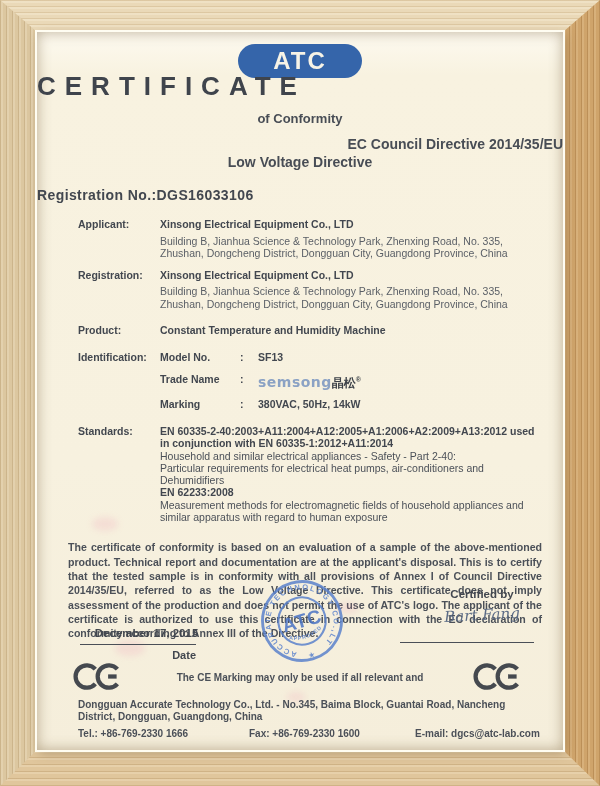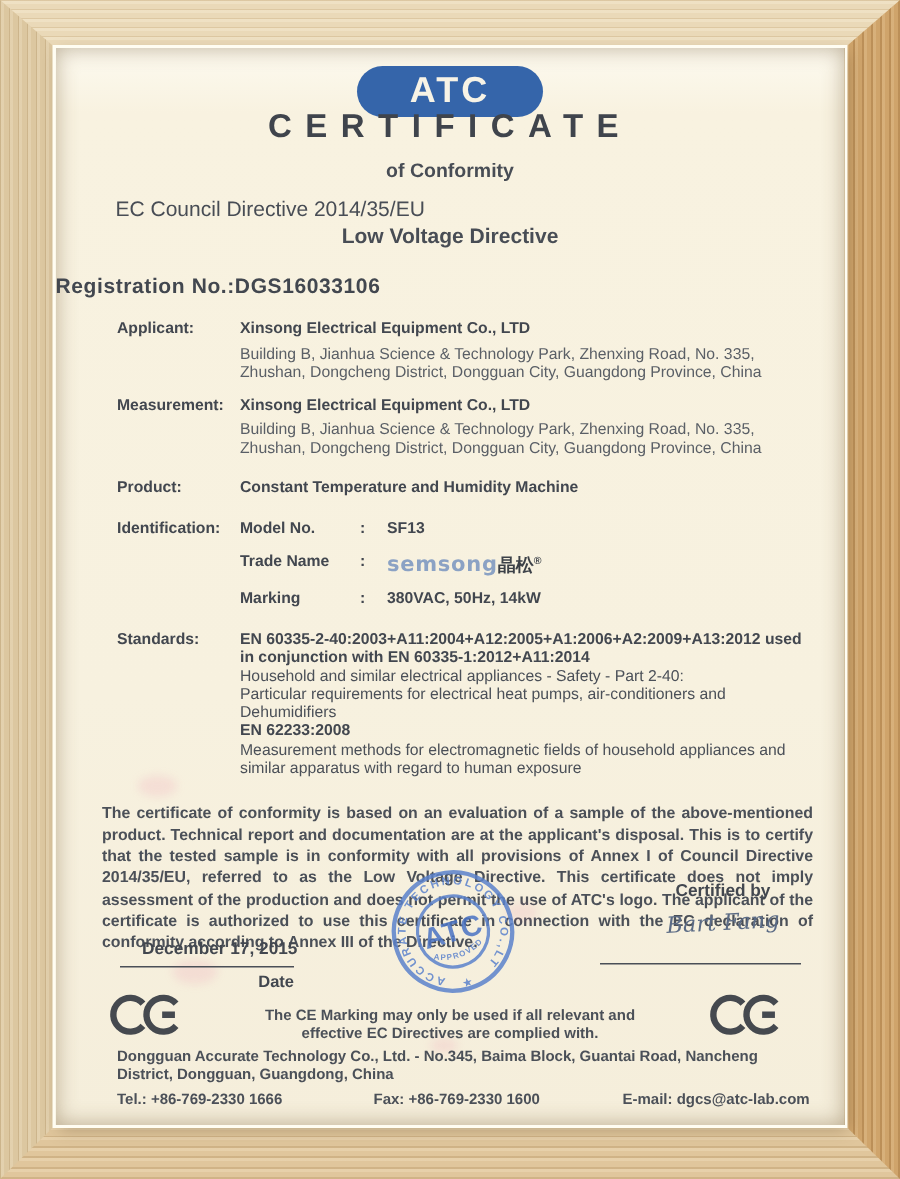--- a/index.html
+++ b/index.html
@@ -24,24 +24,24 @@
     background:linear-gradient(180deg, #fdfaf0 0%, #f8f2e0 6%, #f7f1df 60%, #f5eedb 100%);
     box-shadow:0 0 0 2px #fffdf2, 0 0 14px rgba(110,85,45,.45) inset, 2px 3px 10px rgba(90,70,40,.35);
     color:#464b52; }
 
   .smudge { position:absolute; background:rgba(236,130,170,.16); border-radius:50%; filter:blur(3px); }
 
   
   .logo-pill { width:124px; height:34px; margin:12px auto 0; background:#3565aa; border-radius:18px;
     display:flex; align-items:center; justify-content:center;
     color:#f7f3e6; font-weight:bold; font-size:24px; letter-spacing:2px; }
-  .cert-title { text-align:center; margin-top:-7px; font-weight:bold; font-size:22px; letter-spacing:9px;
+  .cert-title { text-align:left; margin-top:-7px; font-weight:bold; font-size:26px; letter-spacing:9px;
     color:#3f444c; position:relative; z-index:0; }
   .sub1 { text-align:center; margin-top:9px; font-weight:bold; font-size:13px; color:#484d55; }
-  .sub2 { text-align:left; margin-top:10px; font-weight:normal; font-size:14px; color:#484d55;padding-left:40px; }
+  .sub2 { text-align:right; margin-top:10px; font-weight:bold; font-size:14px; color:#484d55;padding-left:40px; }
   .sub3 { text-align:center; margin-top:2px; font-weight:bold; font-size:14px; color:#484d55; }
   .regno { margin-top:17px; font-weight:bold; font-size:14px; letter-spacing:.4px; color:#42474f; }
 
   
   .rows { margin-top:15px; }
   .frow { display:flex; margin:0 22px 0 41px; }
   .frow + .frow { margin-top:9px; }
   .flabel { width:82px; flex:none; font-weight:bold; font-size:10.5px; line-height:12.5px; color:#42474f; }
   .fval { flex:1; font-size:10.5px; line-height:12.5px; }
   .fname { font-weight:bold; color:#42474f; }
@@ -119,21 +119,21 @@
 
     <div class="frow">
       <div class="flabel">Applicant:</div>
       <div class="fval">
         <div class="fname">Xinsong Electrical Equipment Co., LTD</div>
         <div class="faddr">Building B, Jianhua Science &amp; Technology Park, Zhenxing Road, No. 335, Zhushan, Dongcheng District, Dongguan City, Guangdong Province, China</div>
       </div>
     </div>
 
     <div class="frow">
-      <div class="flabel">Measurement:</div>
+      <div class="flabel">Registration:</div>
       <div class="fval">
         <div class="fname">Xinsong Electrical Equipment Co., LTD</div>
         <div class="faddr">Building B, Jianhua Science &amp; Technology Park, Zhenxing Road, No. 335, Zhushan, Dongcheng District, Dongguan City, Guangdong Province, China</div>
       </div>
     </div>
 
     <div class="frow gap-lg">
       <div class="flabel">Product:</div>
       <div class="fval fname">Constant Temperature and Humidity Machine</div>
     </div>
@@ -207,21 +207,20 @@
   <svg class="ce-right" width="49" height="31" viewBox="0 0 125 80">
     <g fill="none" stroke="#45494f" stroke-width="11">
       <path d="M 62 21 A 29 29 0 1 0 62 59"></path>
       <path d="M 119 21 A 29 29 0 1 0 119 59"></path>
       <path d="M 95 40 H 117"></path>
     </g>
   </svg>
 
   <div class="ce-note">
     <div>The CE Marking may only be used if all relevant and</div>
-    <div>effective EC Directives are complied with.</div>
   </div>
 
   <div class="company-line">Dongguan Accurate Technology Co., Ltd. - No.345, Baima Block, Guantai Road, Nancheng District, Dongguan, Guangdong, China</div>
 
   <div class="contact-row">
     <span class="tel">Tel.: +86-769-2330 1666</span>
     <span class="fax">Fax: +86-769-2330 1600</span>
     <span class="email">E-mail: dgcs@atc-lab.com</span>
   </div>
 

